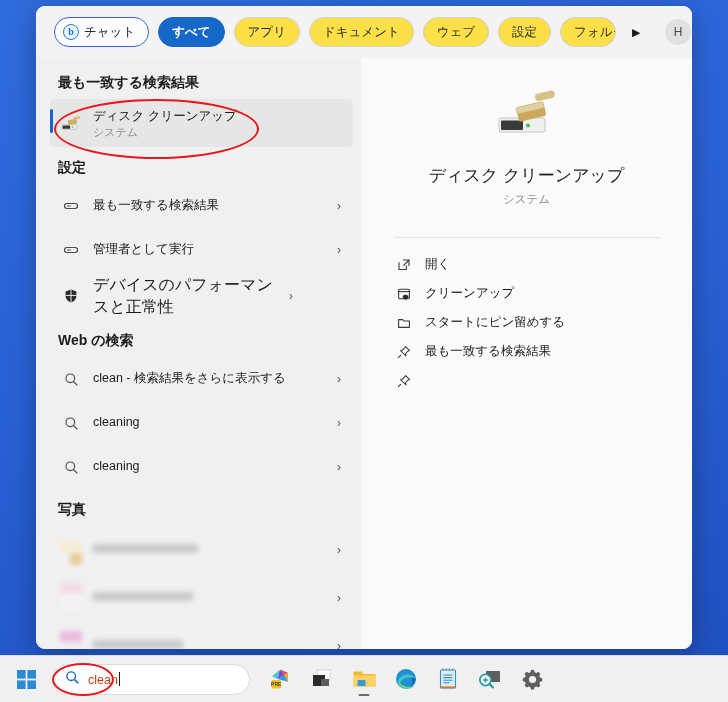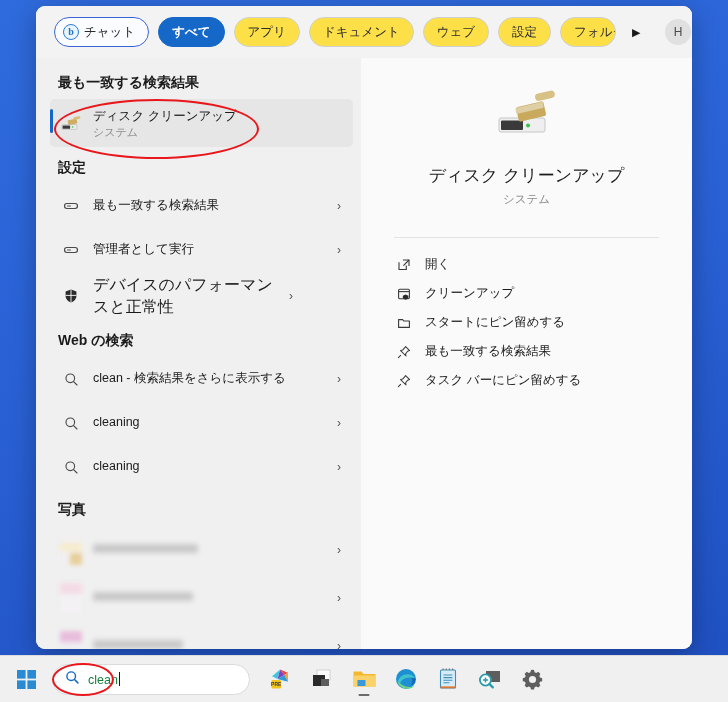--- a/index.html
+++ b/index.html
@@ -214,21 +214,21 @@
     background: #ffffff;
     border: 1px solid #dadada;
     border-radius: 16px;
     display: flex; align-items: center;
     padding: 0 12px;
     gap: 8px;
     margin: 0 8px 0 4px;
     flex: 0 0 auto;
   }
   .tb-search-text {
-    font-size: 12.5px; color: #15803d;
+    font-size: 12.5px; color: #c2410c;
     position: relative;
   }
   .caret {
     display: inline-block;
     width: 1px; height: 14px;
     background: #1b1b1b;
     vertical-align: -2px;
     margin-left: 1px;
   }
   .tb-underline {
@@ -505,21 +505,20 @@
           <span>最も一致する検索結果</span>
         </div>
 
         <div class="action-row">
           <span class="action-ic">
             <svg width="14" height="14" viewBox="0 0 14 14">
               <path d="M8.6 1.6l4 4-2 .6-2.1 2.8.5 2-5.4-5.4 2-.5L8 2.4z" fill="none" stroke="#3a3a3a" stroke-width="1.05" stroke-linejoin="round"></path>
               <path d="M3.6 10.4L1.4 12.6" stroke="#3a3a3a" stroke-width="1.05" stroke-linecap="round"></path>
             </svg>
           </span>
-          <span>タスク バーにピン留めする</span>
         </div>
       </div>
     </div>
   </div>
 </div>
 
 <div id="taskbar">
 
   <div class="tb-btn">
     <svg width="21" height="21" viewBox="0 0 21 21">

